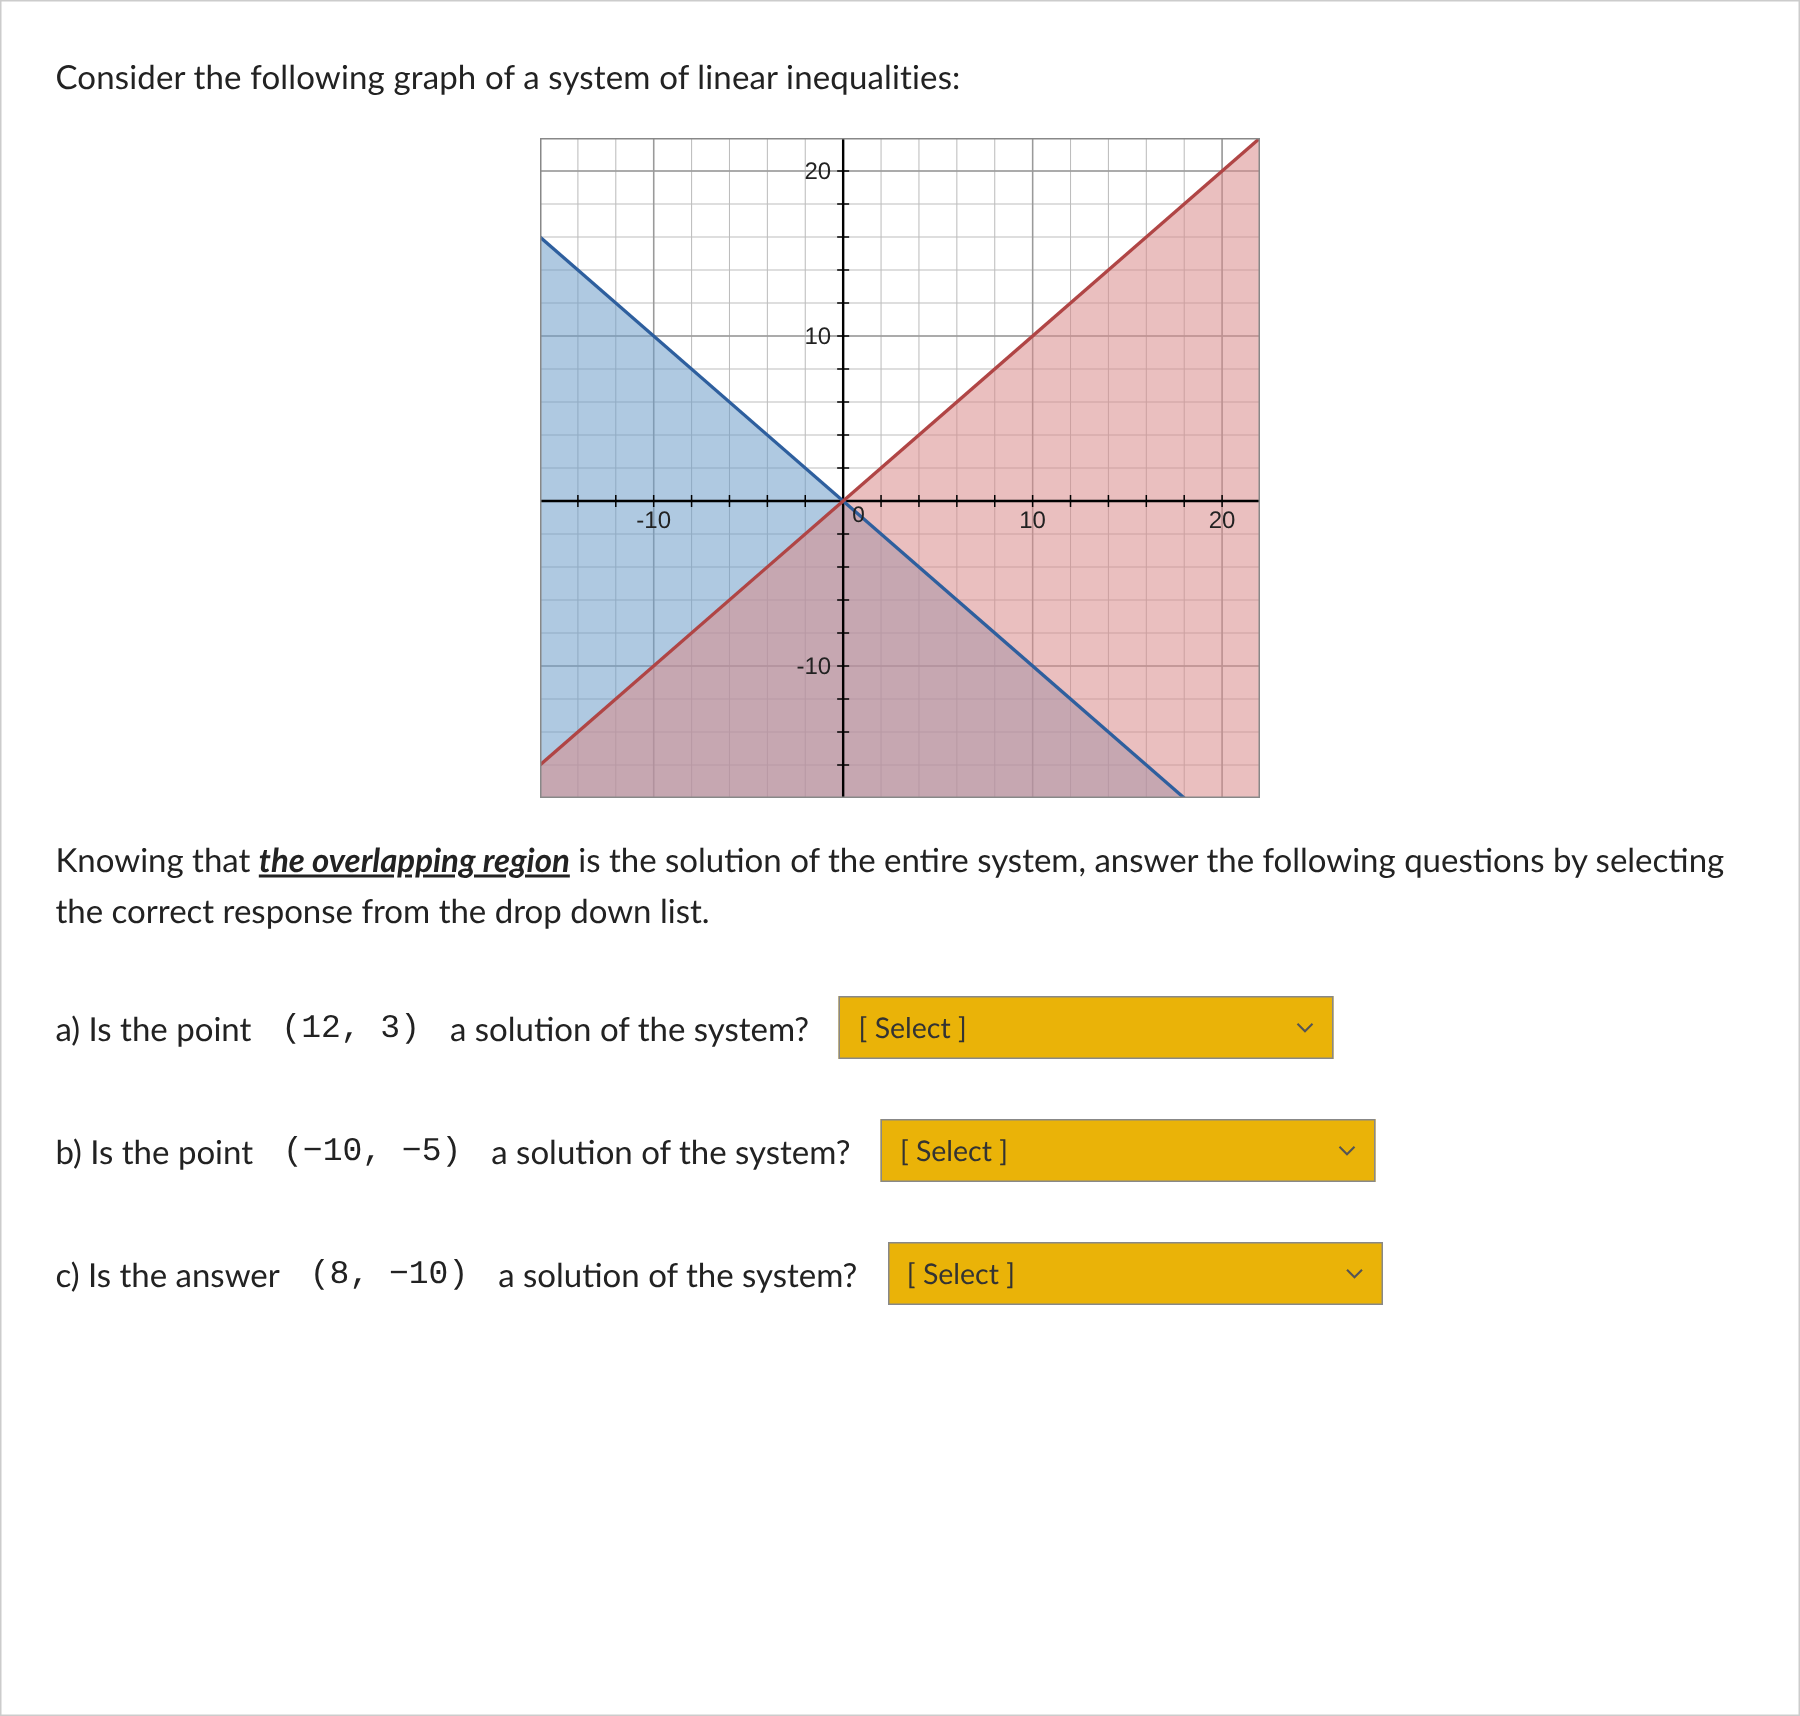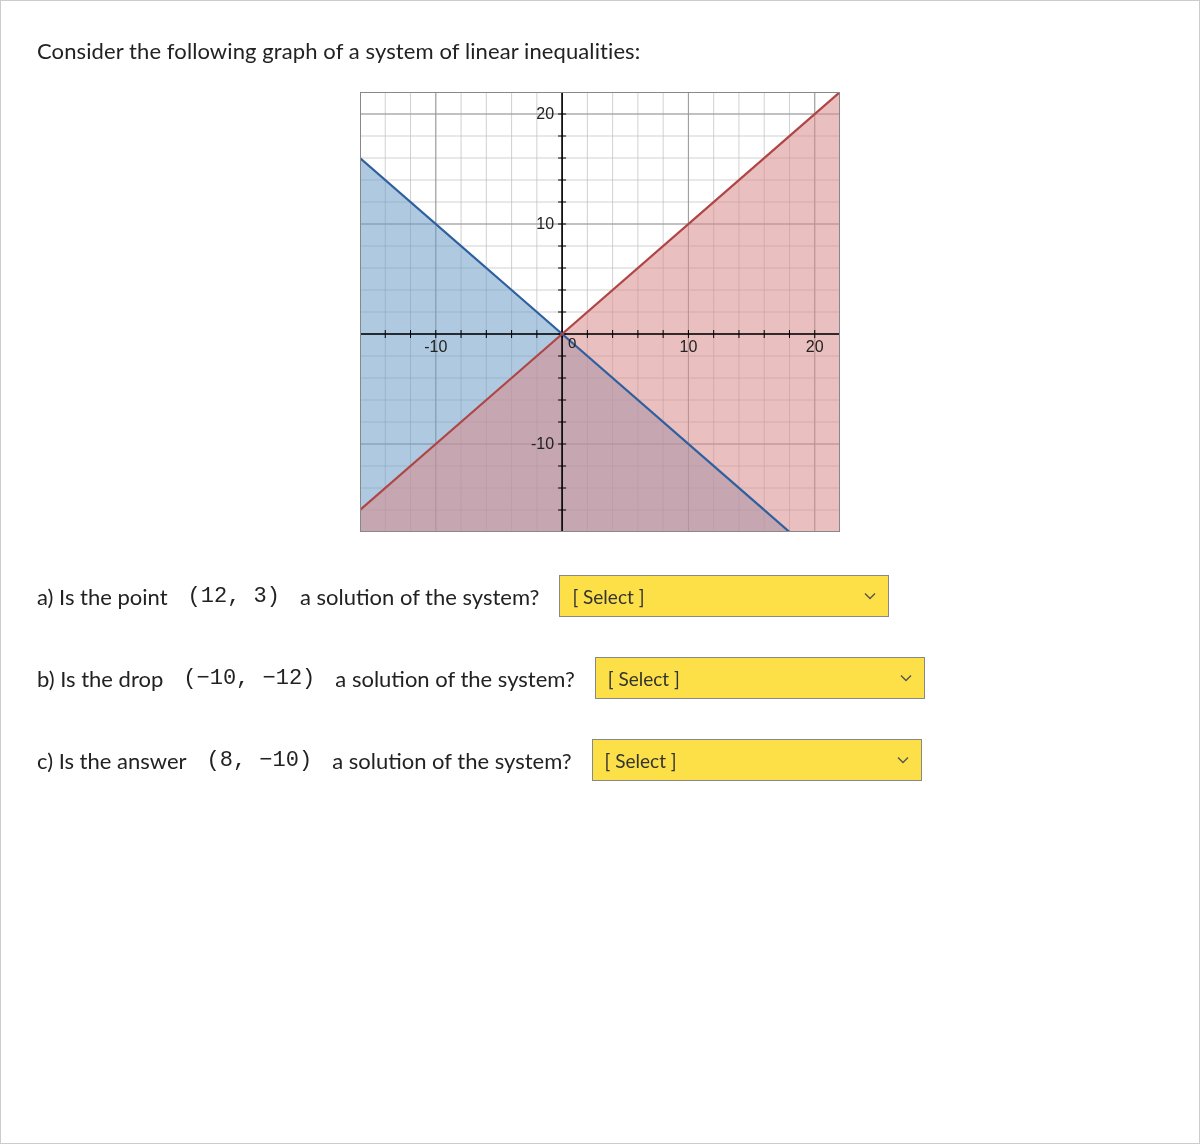--- a/index.html
+++ b/index.html
@@ -56,21 +56,21 @@
   .select {
     display: inline-flex;
     align-items: center;
     justify-content: space-between;
     border: 1px solid #888;
     height: 42px;
     padding: 0 12px;
     min-width: 330px;
     font-size: 19px;
     color: #333;
-    background: #fde047;
+    background: #eab308;
     cursor: pointer;
   }
   .select .caret {
     margin-left: auto;
     width: 12px;
     height: 12px;
     display: inline-block;
   }
   .select .caret svg { display:block; }
 
@@ -199,38 +199,41 @@
             <text x="454.7368421052631" y="260" class="axis-label" text-anchor="middle">20</text>
             <text x="194.10526315789474" y="357" class="axis-label" text-anchor="end">-10</text>
             <text x="194.10526315789474" y="137" class="axis-label" text-anchor="end">10</text>
             <text x="194.10526315789474" y="27" class="axis-label" text-anchor="end">20</text>
           </g>
           <rect x="0.5" y="0.5" width="479" height="439" fill="none" stroke="#888" stroke-width="1"></rect>
         </svg>
     </div>
   </div>
 
+  <div class="explain">
+    <span>Knowing that </span><span class="ul-emph">the overlapping region</span><span> is the solution of the entire system, answer the following questions by selecting the correct response from the drop down list.</span>
+  </div>
 
   <div class="q-row">
     <span>a) Is the point  </span>
     <span class="math-pt">(12, 3)</span>
     <span>  a solution of the system?</span>
     <div class="select">
       <span>[ Select ]</span>
       <span class="caret">
         <svg viewBox="0 0 12 12">
             <path d="M1 3.5 L6 8.5 L11 3.5" fill="none" stroke="#555" stroke-width="1.4"></path>
           </svg>
       </span>
     </div>
   </div>
 
   <div class="q-row">
-    <span>b) Is the drop  </span>
-    <span class="math-pt">(−10, −12)</span>
+    <span>b) Is the point  </span>
+    <span class="math-pt">(−10, −5)</span>
     <span>  a solution of the system?</span>
     <div class="select">
       <span>[ Select ]</span>
       <span class="caret">
         <svg viewBox="0 0 12 12">
             <path d="M1 3.5 L6 8.5 L11 3.5" fill="none" stroke="#555" stroke-width="1.4"></path>
           </svg>
       </span>
     </div>
   </div>

